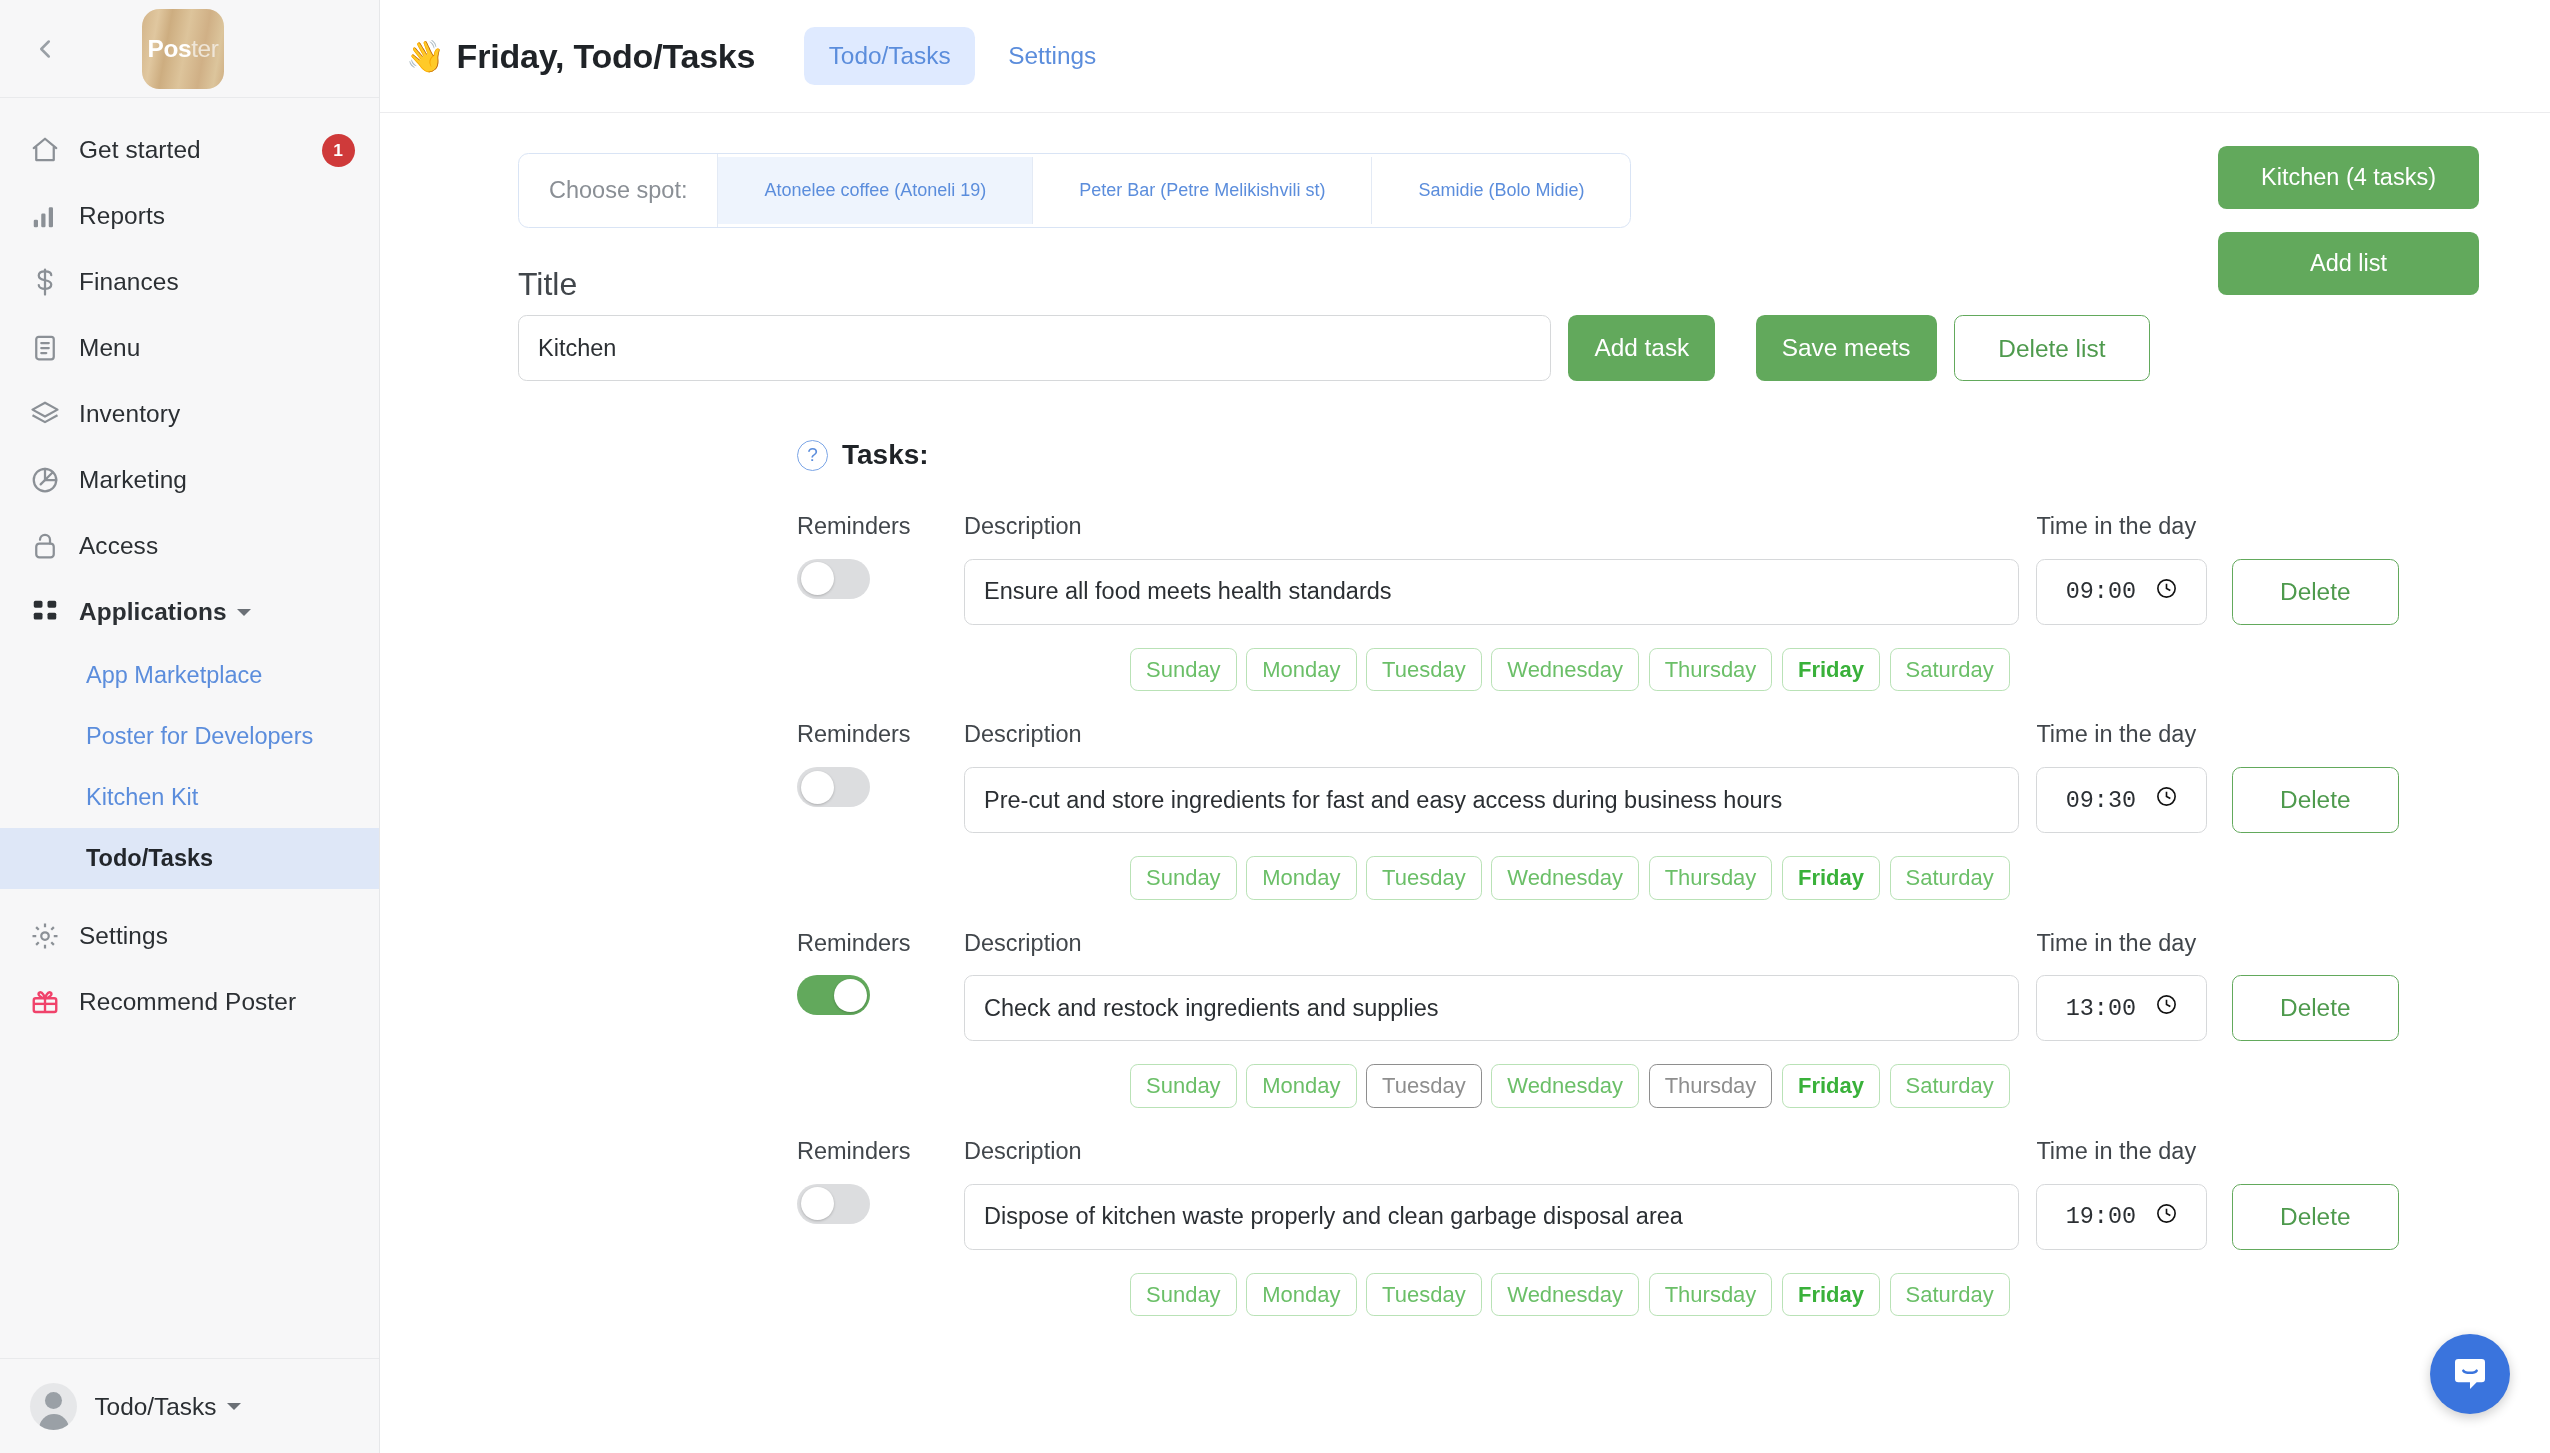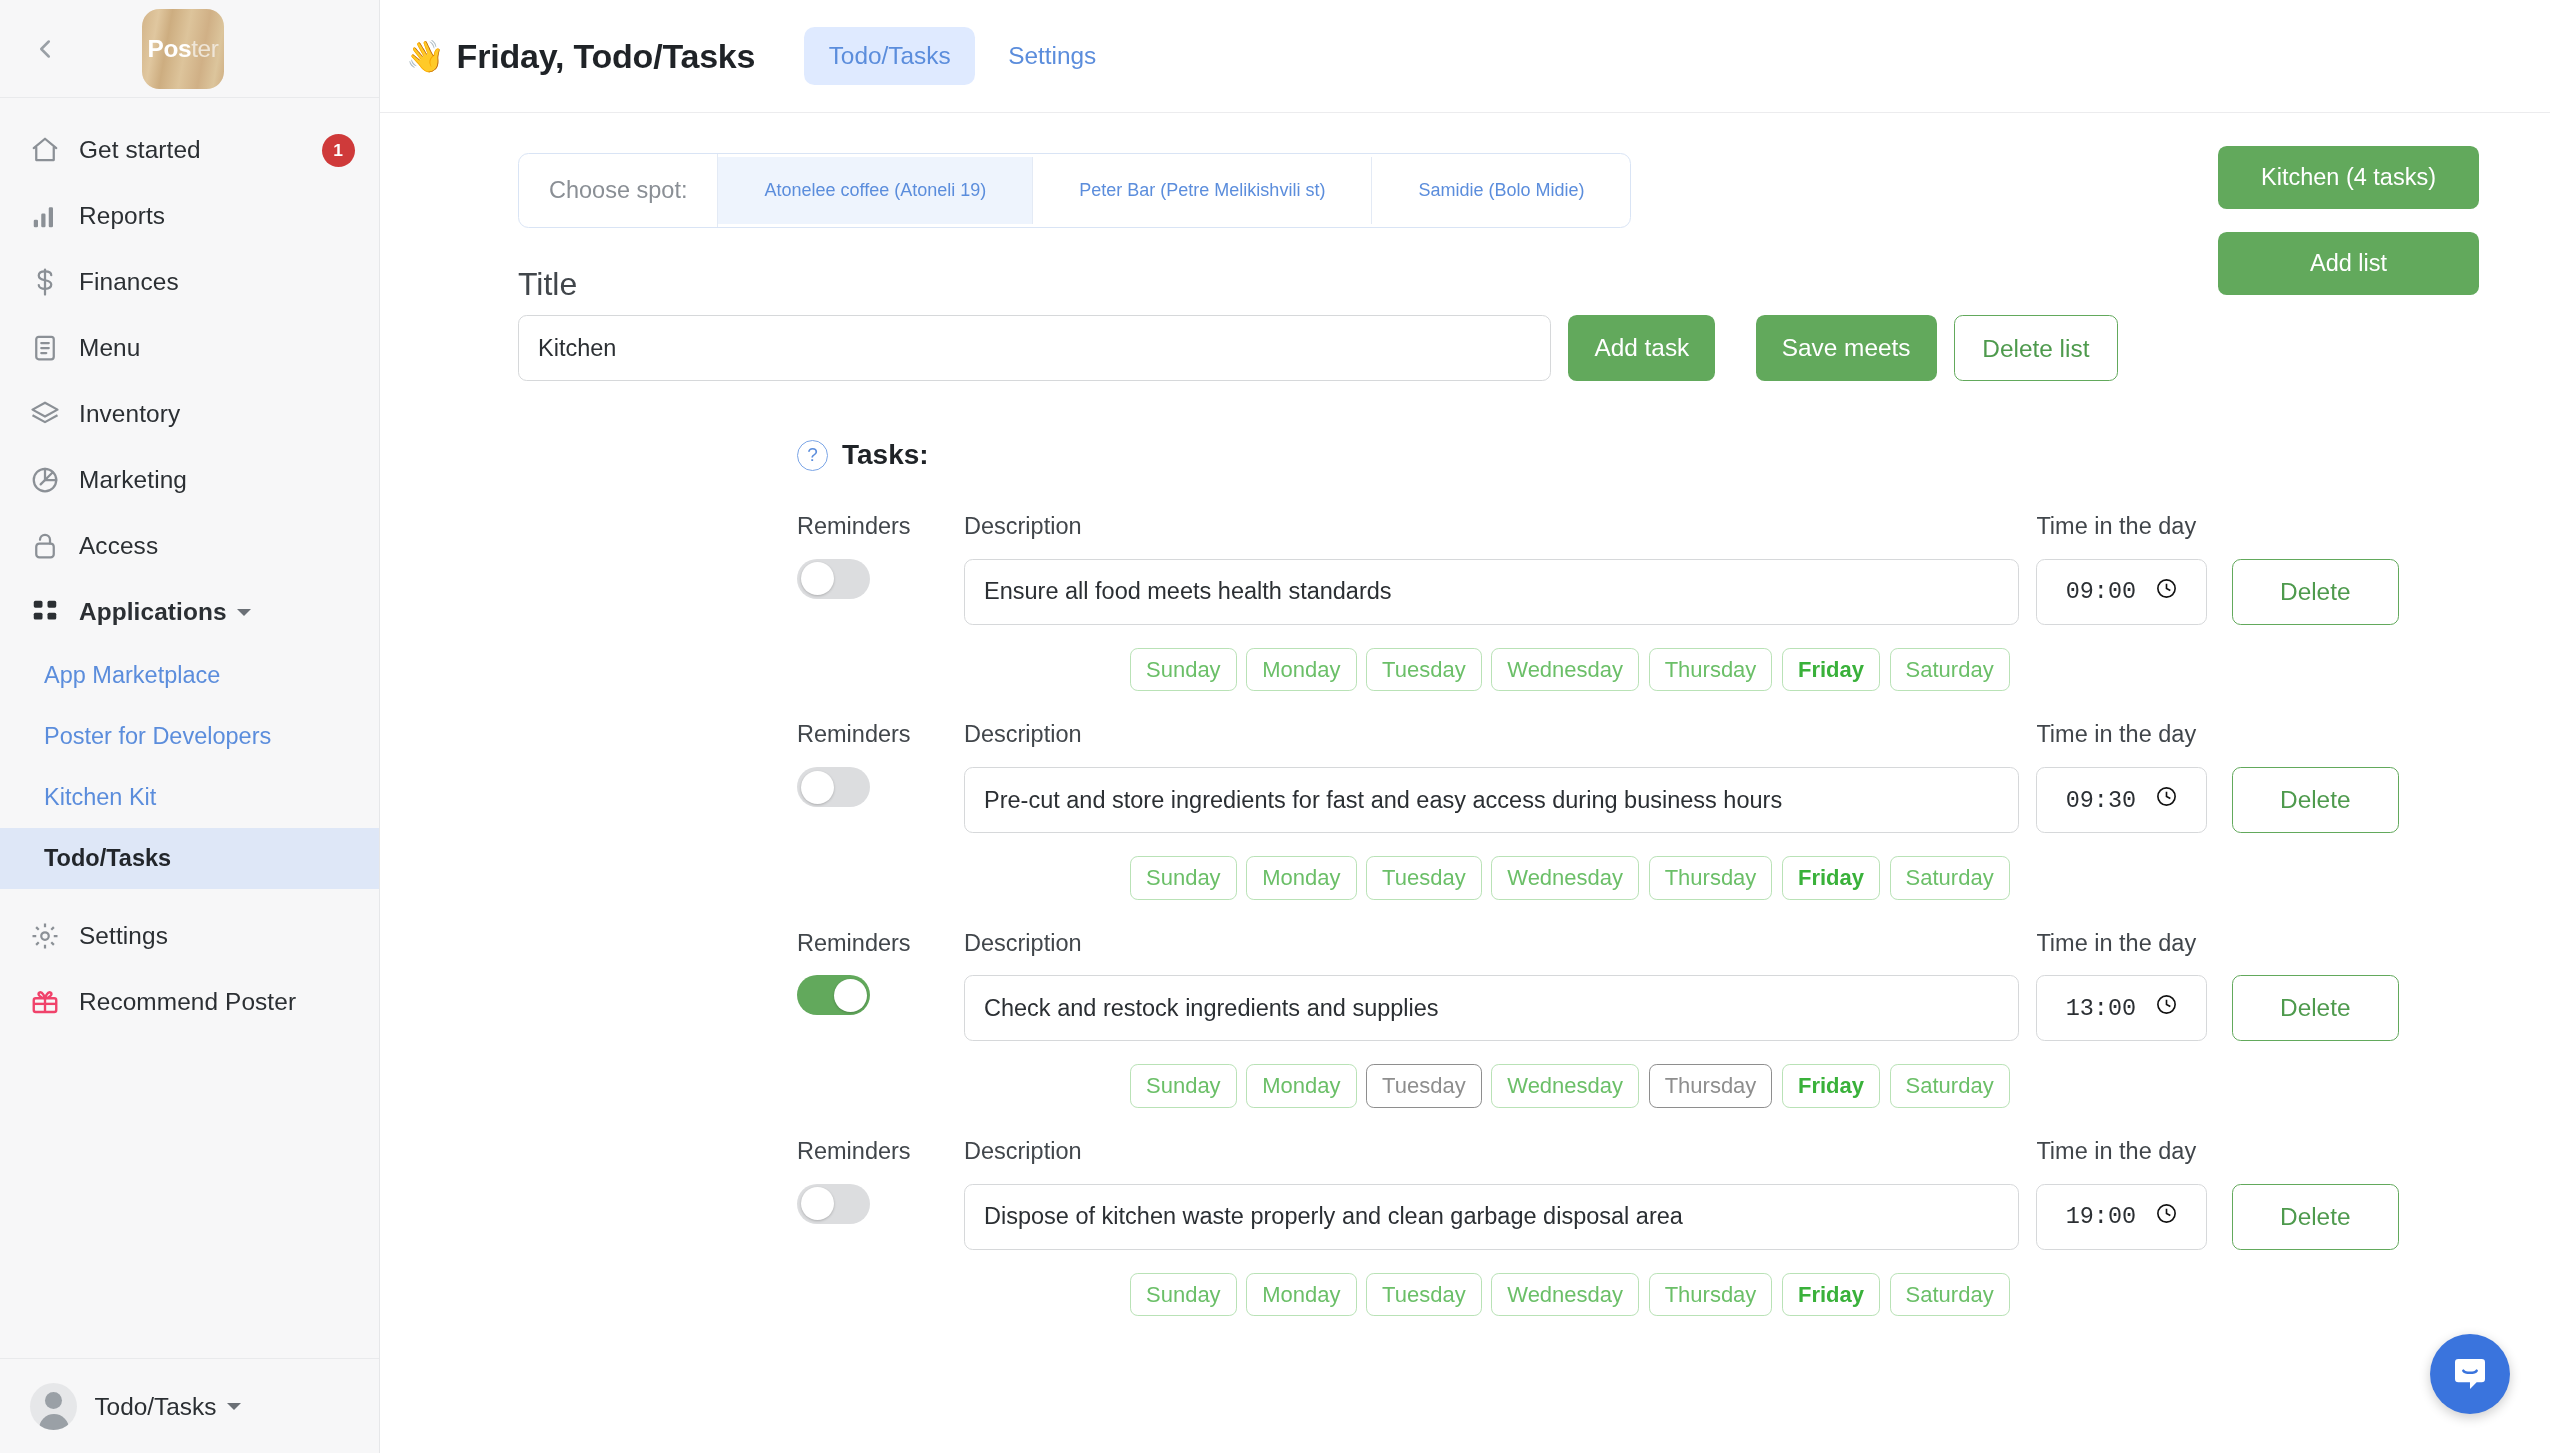--- a/index.html
+++ b/index.html
@@ -54,21 +54,21 @@
   }
   .badge {
     margin-left: auto;
     width: 33px; height: 33px; border-radius: 50%;
     background: #cf3a3a; color: #fff;
     font-size: 17.4px; font-weight: 600;
     display: flex; align-items: center; justify-content: center;
   }
   .sub-item {
     height: 61px; display: flex; align-items: center;
-    padding-left: 44px; cursor: pointer;
+    padding-left: 86px; cursor: pointer;
   }
   .sub-item .lb { font-size: 23.5px; color: #5b8ddc; }
   .sub-item.active { background: #dee7f7; }
   .sub-item.active .lb { color: #22262b; font-weight: 700; }
   .nav-gap { height: 14px; }
   .caret {
     display: inline-block; margin-left: 10.5px;
     border-left: 7px solid transparent; border-right: 7px solid transparent;
     border-top: 7.8px solid #6b7076;
   }
@@ -146,21 +146,21 @@
     background: #62a95c; color: #fff; border: none; border-radius: 8.7px;
     font-size: 24.4px; font-family: "Liberation Sans", sans-serif;
     cursor: pointer; padding: 0 26px; height: 66px; white-space: nowrap;
   }
   .btn-outline {
     background: #fff; color: #4e9a4d; border: 1.7px solid #62a95c; border-radius: 8.7px;
     font-size: 24.4px; font-family: "Liberation Sans", sans-serif;
     cursor: pointer; padding: 7px 19px; line-height: 1.12;
   }
   .btn-save { margin-left: 23px; }
-  .btn-delete-list { width: 164px; height: 66px; }
+  .btn-delete-list { width: 196px; height: 66px; }
 
   .right-actions {
     position: absolute; right: 71px; top: 33px;
     display: flex; flex-direction: column; gap: 23px; width: 261px;
   }
   .right-actions .btn-green { height: 63px; width: 261px; font-size: 23.5px; }
 
   .tasks-heading {
     margin-left: 417px; margin-top: 58px;
     display: flex; align-items: center; gap: 14px;

